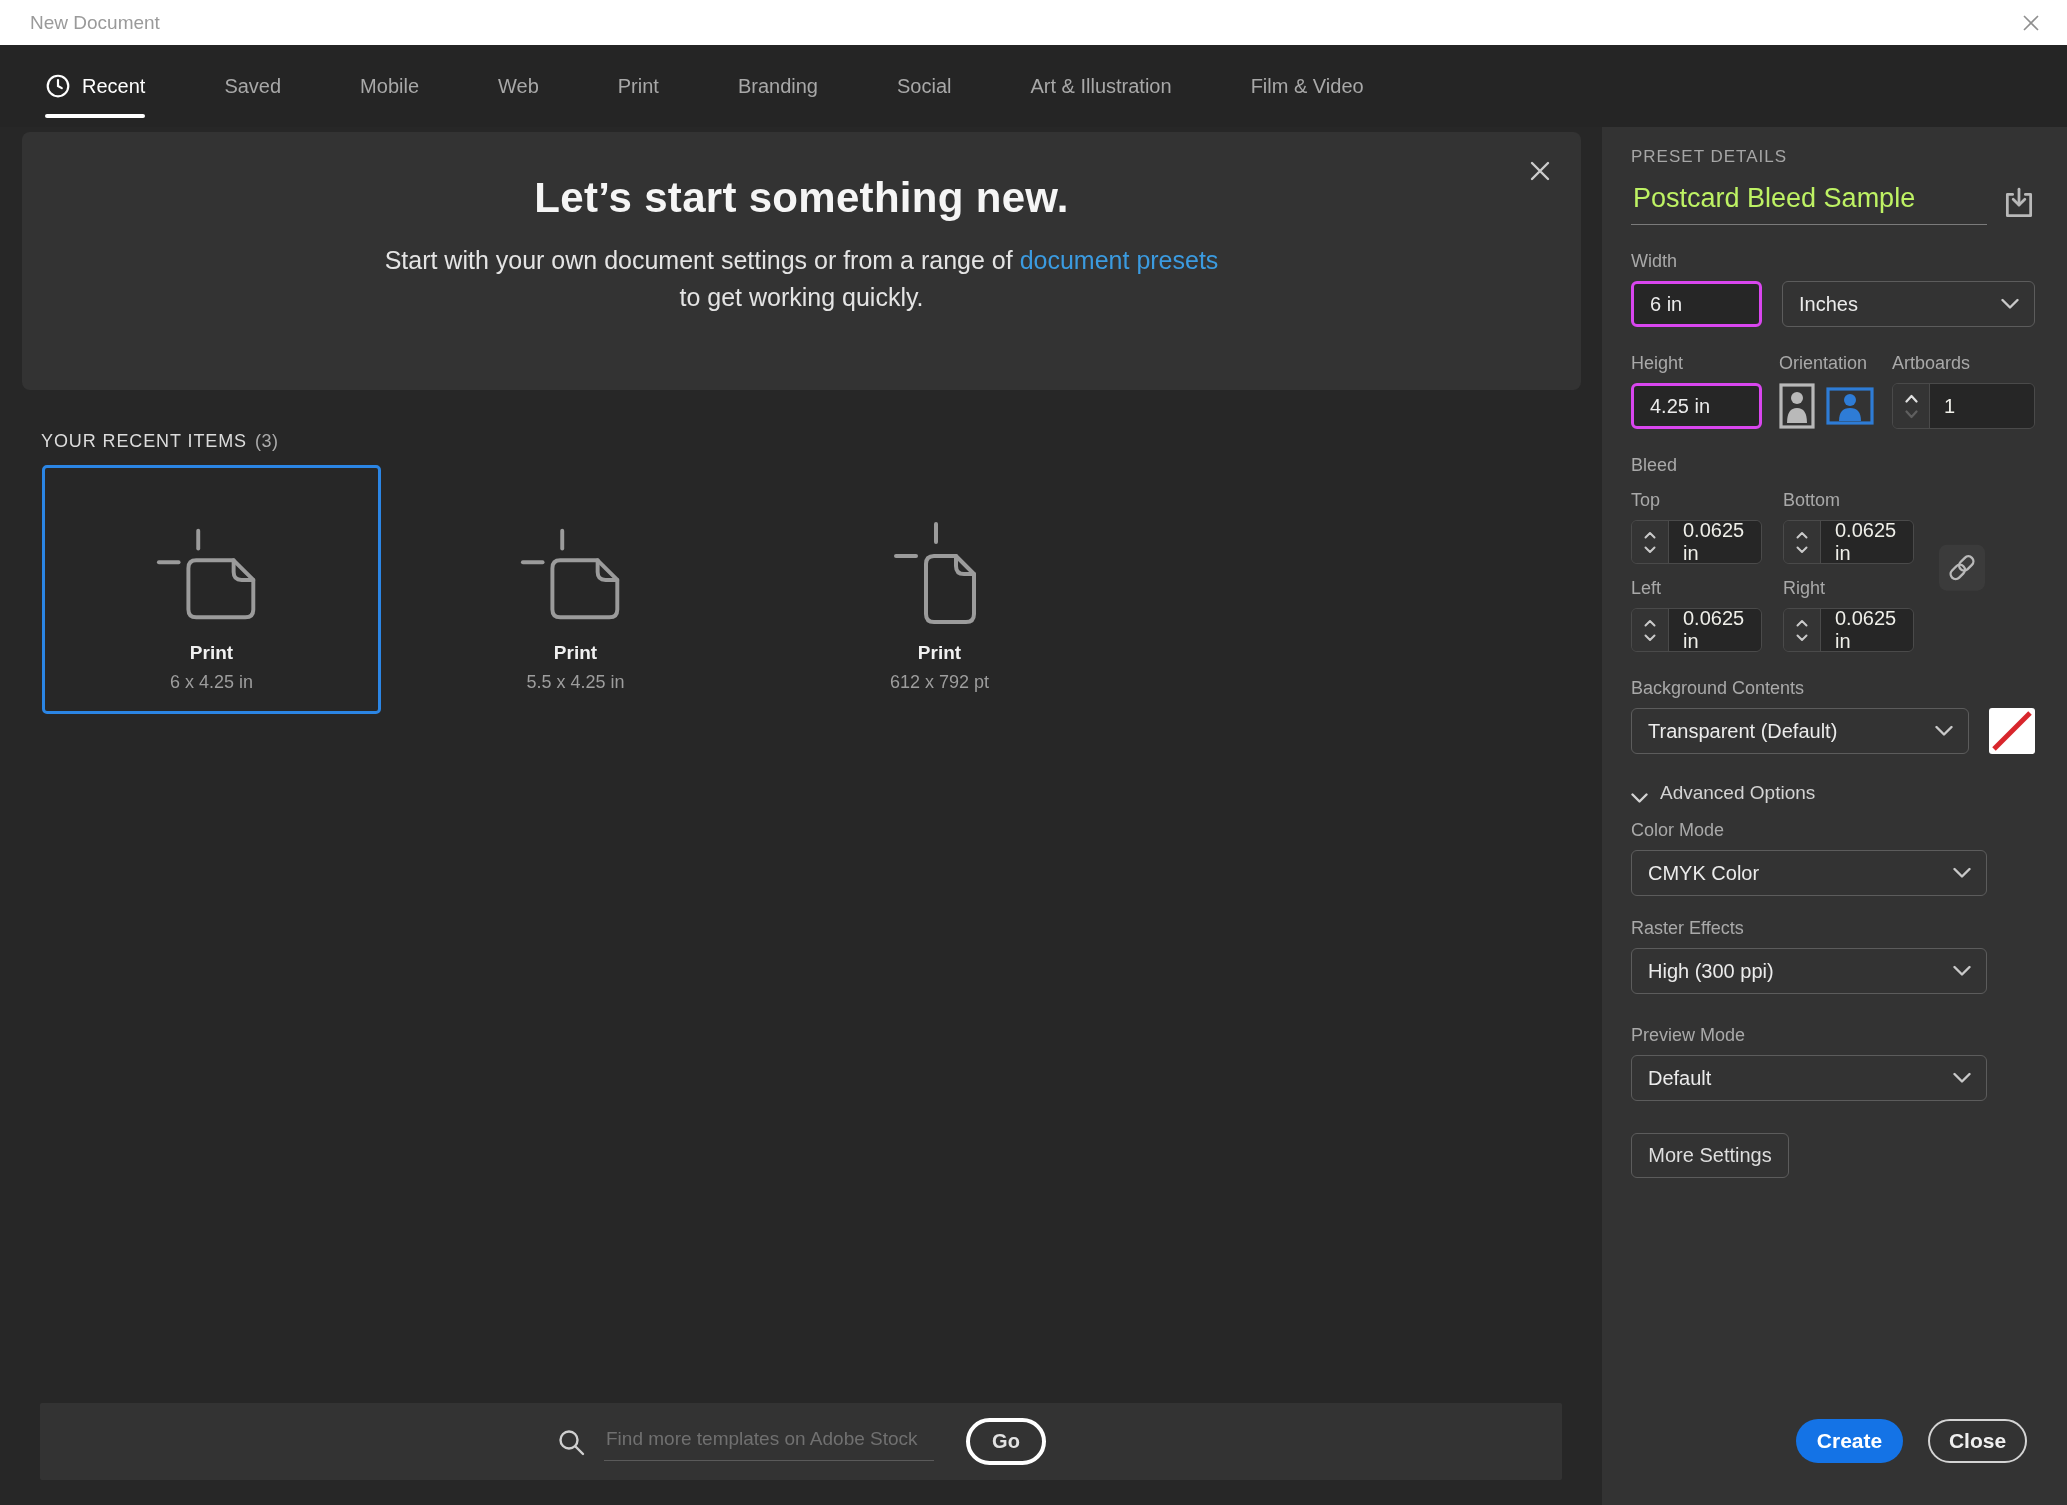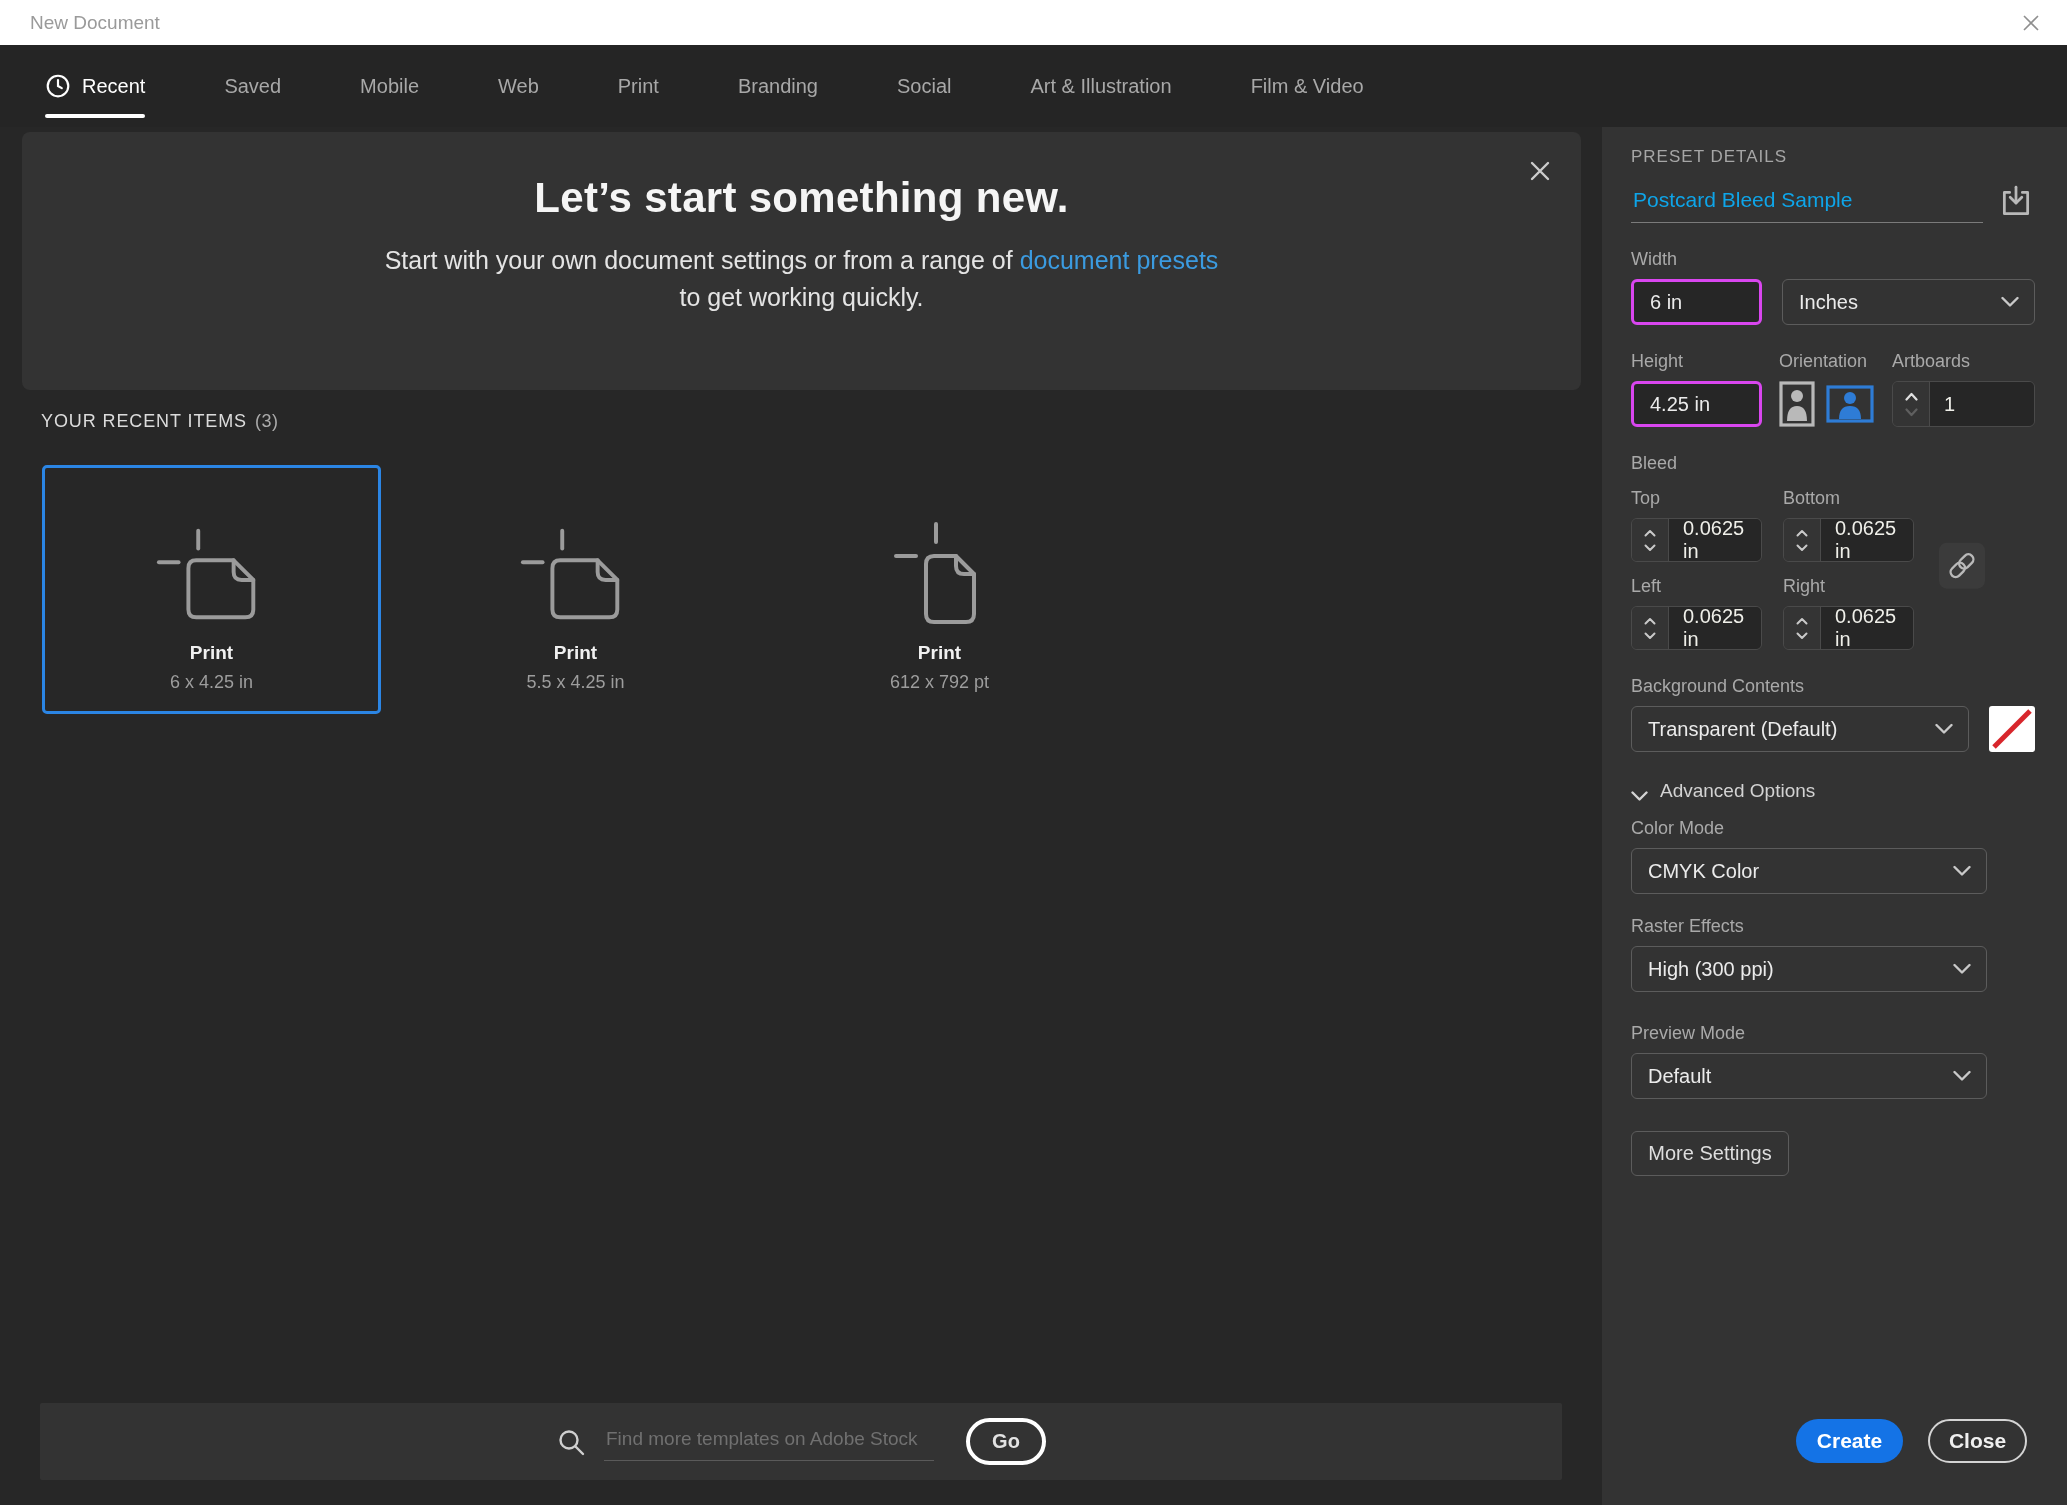--- a/index.html
+++ b/index.html
@@ -31,40 +31,40 @@
 
   
   .main{position:absolute;left:0;top:127px;width:1602px;height:1378px;background:#272727;}
 
   .hero{position:absolute;left:22px;top:5px;width:1559px;height:258px;background:#333333;border-radius:8px;}
   .hero-close{position:absolute;top:24px;right:26px;width:30px;height:30px;display:flex;align-items:center;justify-content:center;cursor:pointer;}
   .hero-heading{margin-top:42px;text-align:center;font-size:42px;font-weight:600;color:#f5f5f5;letter-spacing:.3px;}
   .hero-sub{margin:20px auto 0;max-width:845px;text-align:center;font-size:25px;line-height:37px;color:#e4e4e4;}
   .hero-sub .link{color:var(--color-link);cursor:pointer;}
 
-  .recent-header{position:absolute;left:41px;top:284px;font-size:18px;letter-spacing:.9px;color:#dcdcdc;}
+  .recent-header{position:absolute;left:41px;top:304px;font-size:18px;letter-spacing:.9px;color:#dcdcdc;}
   .recent-header .count{color:#ababab;letter-spacing:.5px;margin-left:8px;}
 
   .cards{position:absolute;left:42px;top:338px;display:flex;gap:25px;}
   .card{width:339px;height:249px;border:3px solid transparent;border-radius:5px;display:flex;flex-direction:column;align-items:center;cursor:pointer;}
   .card.selected{border-color:var(--color-selection);}
   .card .icon-area{height:158px;display:flex;align-items:flex-end;justify-content:center;}
   .card .card-label{margin-top:16px;font-size:19px;font-weight:600;color:#f0f0f0;}
   .card .card-size{margin-top:8px;font-size:18px;color:#9d9d9d;}
 
   .search-strip{position:absolute;left:40px;top:1276px;width:1522px;height:77px;background:#333333;border-radius:2px;display:flex;align-items:center;justify-content:center;gap:18px;}
   .search-input{width:330px;background:transparent;border:none;border-bottom:1px solid #5a5a5a;font-size:19px;color:#cfcfcf;padding:6px 2px 10px;outline:none;font-family:inherit;}
   .search-input::placeholder{color:#707070;}
   .go-btn{margin-left:14px;width:80px;height:47px;border-radius:24px;border:4px solid #ffffff;background:transparent;color:#e3e3e3;font-size:20px;font-weight:600;cursor:pointer;font-family:inherit;}
 
   
   .sidepanel{position:absolute;left:1602px;top:127px;width:465px;height:1378px;background:#333333;padding:0 32px 0 29px;}
   .panel-header{margin-top:20px;font-size:17px;letter-spacing:1px;color:#a6a6a6;}
   .name-row{margin-top:16px;display:flex;align-items:flex-end;gap:14px;}
-  .preset-name{flex:1;background:transparent;border:none;border-bottom:1px solid #7b7b7b;color:#0ea5e9;font-size:21px;padding:0 0 10px 2px;outline:none;font-family:inherit;}
+  .preset-name{flex:1;background:transparent;border:none;border-bottom:1px solid #7b7b7b;color:#bef264;font-size:27px;padding:0 0 10px 2px;outline:none;font-family:inherit;}
   .save-icon{width:38px;height:38px;display:flex;align-items:center;justify-content:center;cursor:pointer;margin-bottom:2px;}
 
   .field-label{font-size:18px;color:#a9a9a9;}
   .mt-lg{margin-top:26px;}
   .mt-sm{margin-top:9px;}
 
   .text-input{width:131px;height:46px;background:#262626;border:3px solid #d946ef;border-radius:6px;color:#ebebeb;font-size:20px;padding-left:16px;outline:none;font-family:inherit;}
 
   .row{display:flex;gap:20px;}
   .dropdown{position:relative;height:46px;border:1px solid #5c5c5c;border-radius:6px;display:flex;align-items:center;padding-left:16px;cursor:pointer;background:transparent;}

